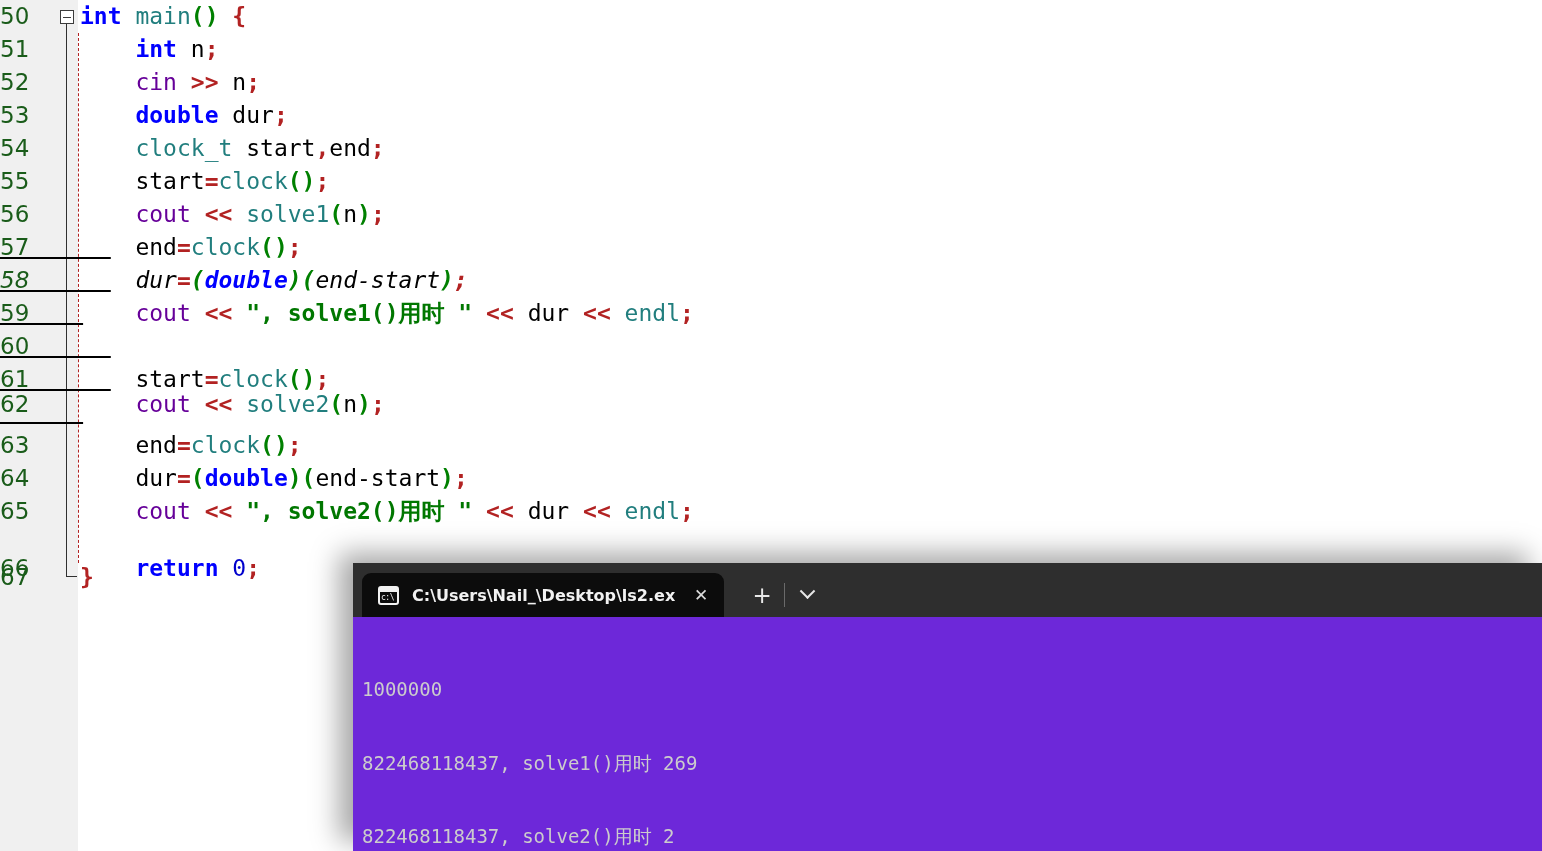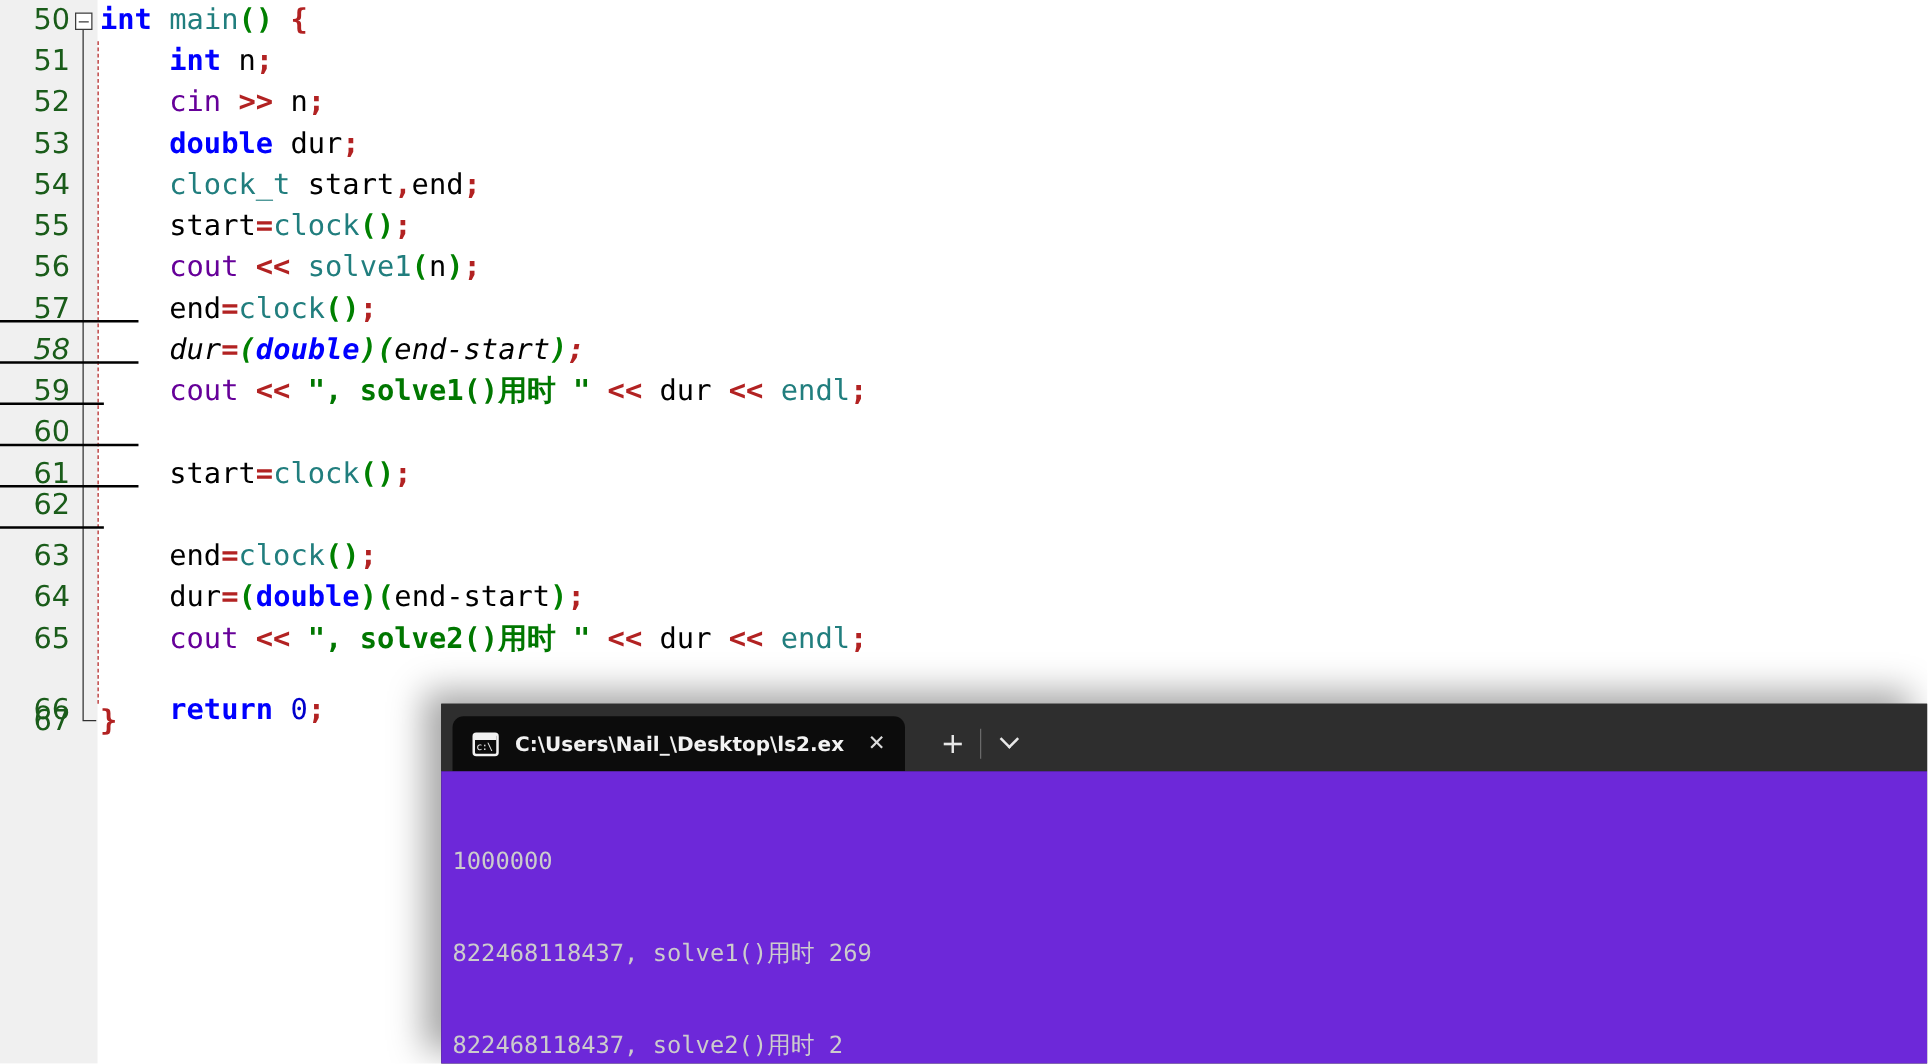--- a/index.html
+++ b/index.html
@@ -84,25 +84,23 @@
     line-height: 33px;
     white-space: pre;
     font-family: "DejaVu Sans Mono", monospace;
     font-size: 23px;
   }
   .lineno {
     position: absolute;
     left: 0;
     top: 0;
     width: 56px;
-    text-align: right;
     color: #1a5c1a;
     font-family: "DejaVu Sans", sans-serif;
     font-size: 23px;
-    padding-left: 25px;
   }
   .code-text {
     position: absolute;
     left: 80px;
     top: 0;
     color: #000000;
     text-align: center;
   }
 
   
@@ -293,20 +291,21 @@
         <span class="code-text"></span>
       </div>
 
       <div class="code-line" style="top:363px;position:absolute;width:1542px;">
         <span class="lineno">61</span>
         <span class="code-text">    <span class="plain">start</span><span class="op">=</span><span class="typ">clock</span><span class="paren">()</span><span class="punc">;</span></span>
       </div>
 
       <div class="code-line" style="top:388px;position:absolute;width:1472px;">
         <span class="lineno">62</span>
+        <span class="code-text">    <span class="std">cout</span> <span class="op">&lt;&lt;</span> <span class="typ">solve2</span><span class="paren">(</span><span class="plain">n</span><span class="paren">)</span><span class="punc">;</span></span>
       </div>
 
       <div class="code-line" style="top:429px;position:absolute;width:1542px;">
         <span class="lineno">63</span>
         <span class="code-text">    <span class="plain">end</span><span class="op">=</span><span class="typ">clock</span><span class="paren">()</span><span class="punc">;</span></span>
       </div>
 
       <div class="code-line" style="top:462px;position:absolute;width:1245px;">
         <span class="lineno">64</span>
         <span class="code-text">    <span class="plain">dur</span><span class="op">=</span><span class="paren">(</span><span class="kw">double</span><span class="paren">)(</span><span class="plain">end-start</span><span class="paren">)</span><span class="punc">;</span></span>

